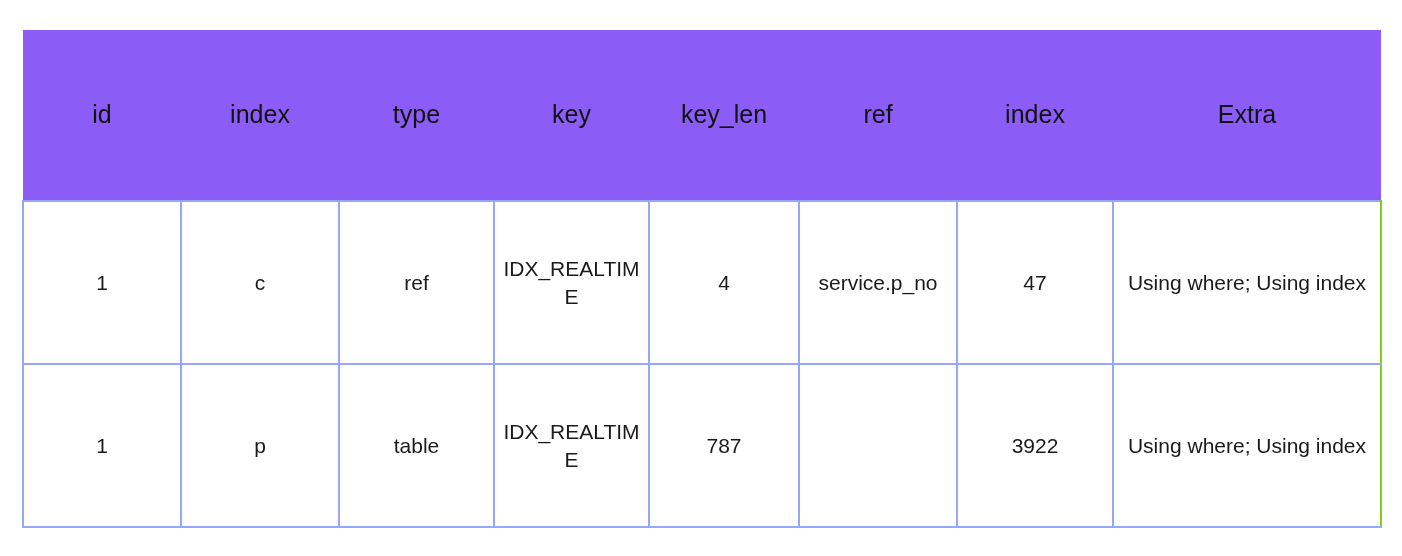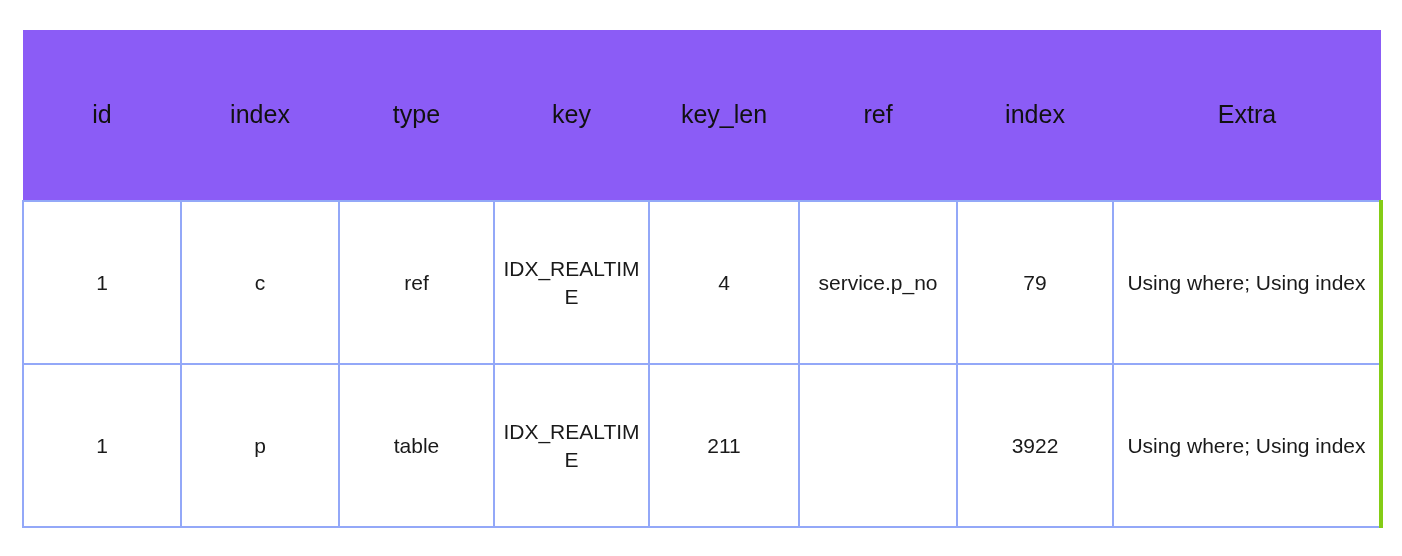--- a/index.html
+++ b/index.html
@@ -50,21 +50,21 @@
     vertical-align: middle;
     height: 163px;
     padding: 0 6px;
     line-height: 1.32;
     word-break: break-all;
     overflow-wrap: break-word;
   }
 
   
   table.explain-table tbody tr td:first-child { border-left: 2px solid #93a8f8; }
-  table.explain-table tbody tr td:last-child  { border-right: 4px solid #84cc16; }
+  table.explain-table tbody tr td:last-child  { border-right: 2px solid #84cc16; }
   table.explain-table tbody tr:last-child td  { border-bottom: 2px solid #93a8f8; }
 
   
   col.c-id      { width: 158px; }
   col.c-table   { width: 158px; }
   col.c-type    { width: 155px; }
   col.c-key     { width: 155px; }
   col.c-keylen  { width: 150px; }
   col.c-ref     { width: 158px; }
   col.c-rows    { width: 156px; }
@@ -98,28 +98,28 @@
       </tr>
     </thead>
     <tbody>
       <tr>
         <td>1</td>
         <td>c</td>
         <td>ref</td>
         <td>IDX_REALTIME</td>
         <td>4</td>
         <td>service.p_no</td>
-        <td>79</td>
+        <td>47</td>
         <td>Using where; Using index</td>
       </tr>
       <tr>
         <td>1</td>
         <td>p</td>
         <td>table</td>
         <td>IDX_REALTIME</td>
-        <td>211</td>
+        <td>787</td>
         <td></td>
         <td>3922</td>
         <td>Using where; Using index</td>
       </tr>
     </tbody>
   </table>
 </div>
 
 </body></html>

